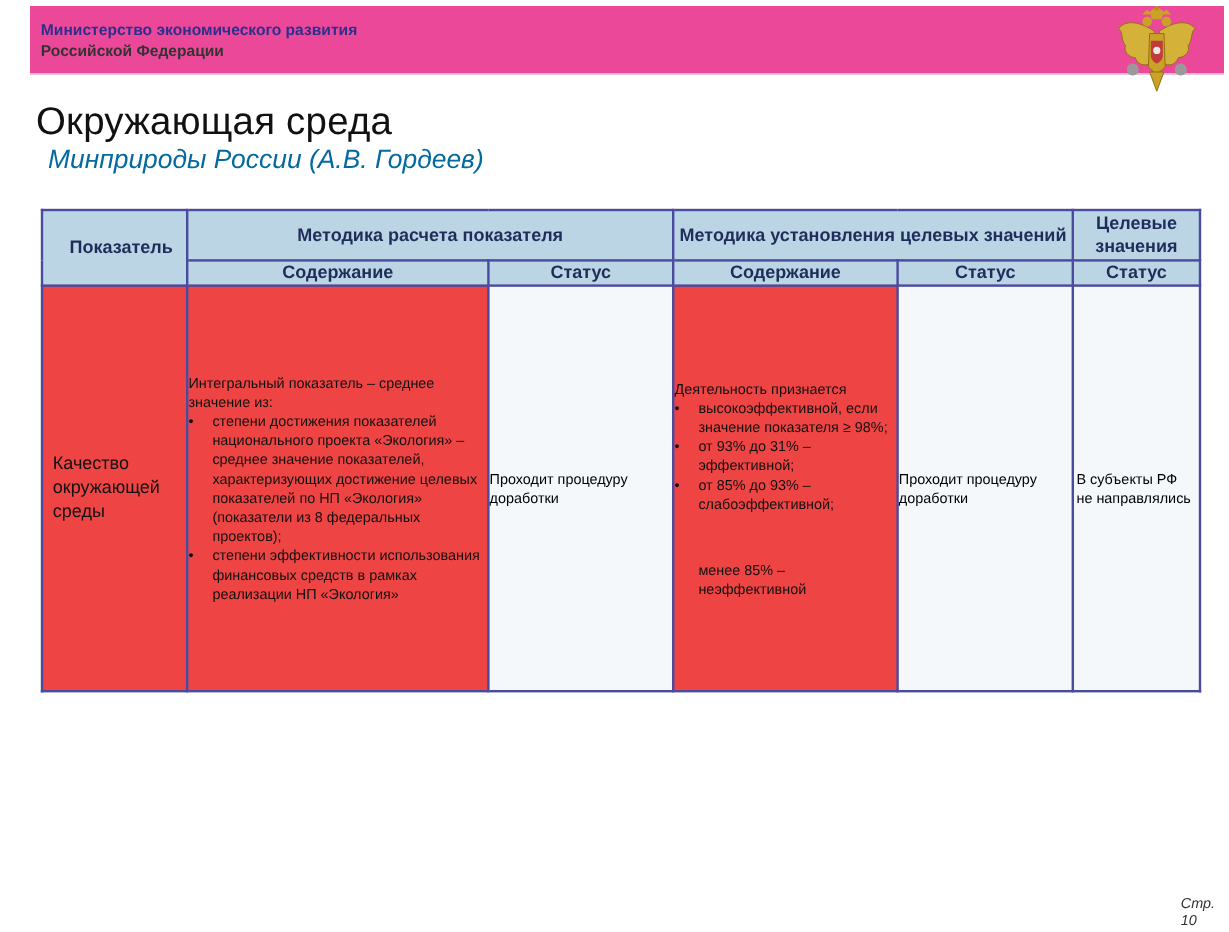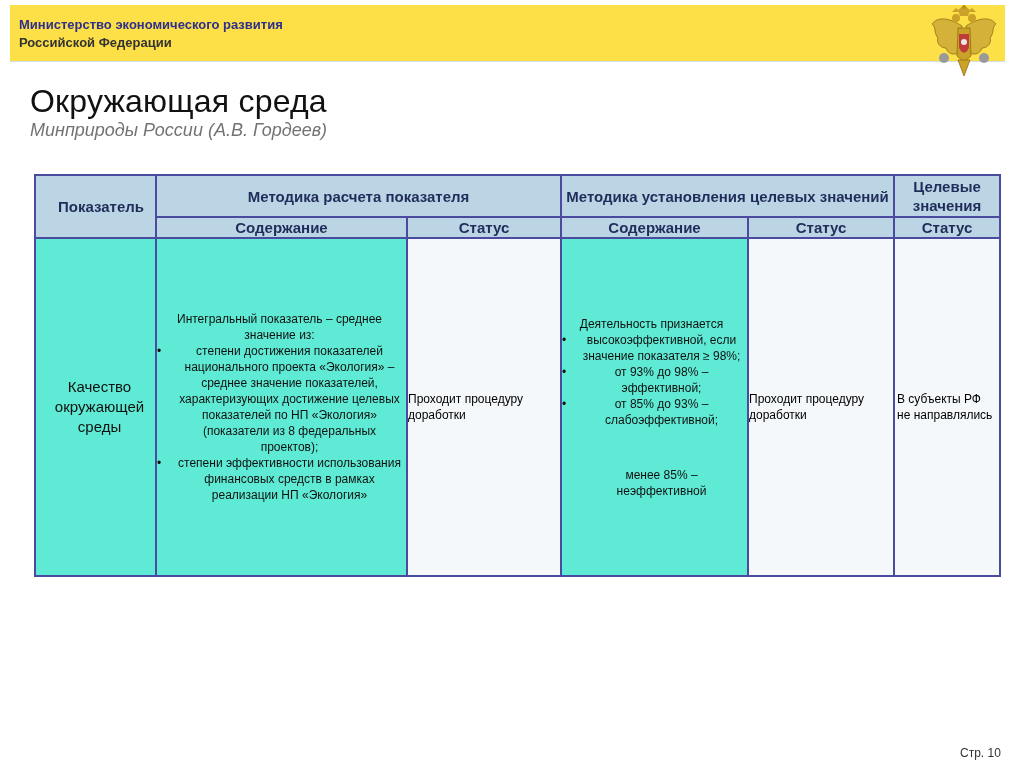--- a/index.html
+++ b/index.html
@@ -1,61 +1,61 @@
 <!DOCTYPE html>
 <html><head>
   <meta charset="utf-8">
   <style>
     * { box-sizing: border-box; margin: 0; padding: 0; }
     html, body { width: 1024px; height: 777px; background: #ffffff; overflow: hidden; }
     body { position: relative; font-family: "Liberation Sans", sans-serif; color: #000; }
 
     .top-band {
-      position: absolute; left: 10px; top: 5px; width: 995px; height: 57px;
-      background: #fde047; border-bottom: 1px solid #cfe0e8;
+      position: absolute; left: 25px; top: 5px; width: 995px; height: 57px;
+      background: #ec4899; border-bottom: 1px solid #cfe0e8;
     }
     .ministry-line1 {
       position: absolute; left: 9px; top: 12px; font-size: 13px; font-weight: bold; color: #2e2e8c;
     }
     .ministry-line2 {
       position: absolute; left: 9px; top: 30px; font-size: 13px; font-weight: bold; color: #333;
     }
     .emblem {
       position: absolute; left: 928px; top: 4px; width: 72px; height: 76px;
     }
 
     .page-title {
       position: absolute; left: 30px; top: 83px; font-size: 32px; color: #111; letter-spacing: 0.2px;
     }
     .page-subtitle {
-      position: absolute; left: 30px; top: 120px; font-size: 18px; font-style: italic; color: #737373;
+      position: absolute; left: 40px; top: 120px; font-size: 22px; font-style: italic; color: #0369a1;
     }
 
     table.main {
       position: absolute; left: 34px; top: 174px; width: 965px; height: 403px;
       border-collapse: collapse; table-layout: fixed;
     }
     table.main td, table.main th {
       border: 2px solid #4a4a9e; vertical-align: middle;
     }
     .hdr {
       background: #bcd5e4; color: #1f2d5a; font-weight: bold; font-size: 15px; text-align: center; line-height: 19px;
     }
     .hdr-left { text-align: left; padding-left: 22px; }
-    .body-cell { background: #5eead4; font-size: 12px; line-height: 16px; color: #111; text-align: center; }
+    .body-cell { background: #ef4444; font-size: 12px; line-height: 16px; color: #111; }
     .status-cell { background: #f5f8fb; text-align: left; font-size: 12px; line-height: 16px; }
     .indicator-cell { font-size: 15px; line-height: 20px; padding-left: 8px; }
 
     ul.bul { list-style: none; padding: 0; margin: 0; }
     ul.bul li { position: relative; padding-left: 20px; }
     ul.bul li::before { content: "•"; position: absolute; left: 0; top: 0; }
     .plain { padding-left: 20px; margin-top: 39px; }
 
     .page-num {
-      position: absolute; left: 960px; top: 746px; font-size: 12px; color: #333;
+      position: absolute; left: 984px; top: 746px; font-size: 12px; color: #333; font-style: italic;
     }
   </style>
 </head>
 <body>
 
 <div class="top-band">
   <div class="ministry-line1">Министерство экономического развития</div>
   <div class="ministry-line2">Российской Федерации</div>
 </div>
 
@@ -117,21 +117,21 @@
       <ul class="bul">
         <li>степени достижения показателей национального проекта «Экология» – среднее значение показателей, характеризующих достижение целевых показателей по НП «Экология» (показатели из 8 федеральных проектов);</li>
         <li>степени эффективности использования финансовых средств в рамках реализации НП «Экология»</li>
       </ul>
     </td>
     <td class="status-cell">Проходит процедуру доработки</td>
     <td class="body-cell" style="padding:0 6px 0 0;">
       <div>Деятельность признается</div>
       <ul class="bul">
         <li>высокоэффективной, если значение показателя ≥ 98%;</li>
-        <li> от 93% до 98% – эффективной;</li>
+        <li> от 93% до 31% – эффективной;</li>
         <li>от 85% до 93% – слабоэффективной;</li>
       </ul>
       <div class="plain">менее 85% – неэффективной</div>
     </td>
     <td class="status-cell">Проходит процедуру доработки</td>
     <td class="status-cell" style="padding:0 2px;">В субъекты РФ не направлялись</td>
   </tr>
 </tbody>
   </table>
 

